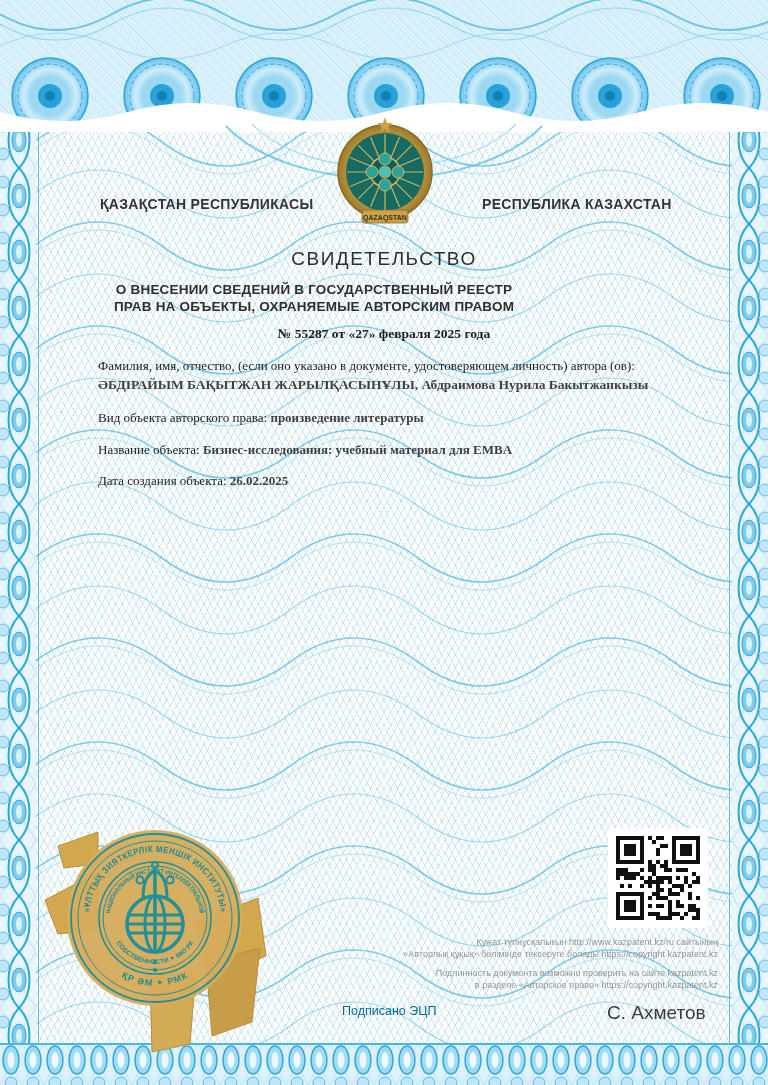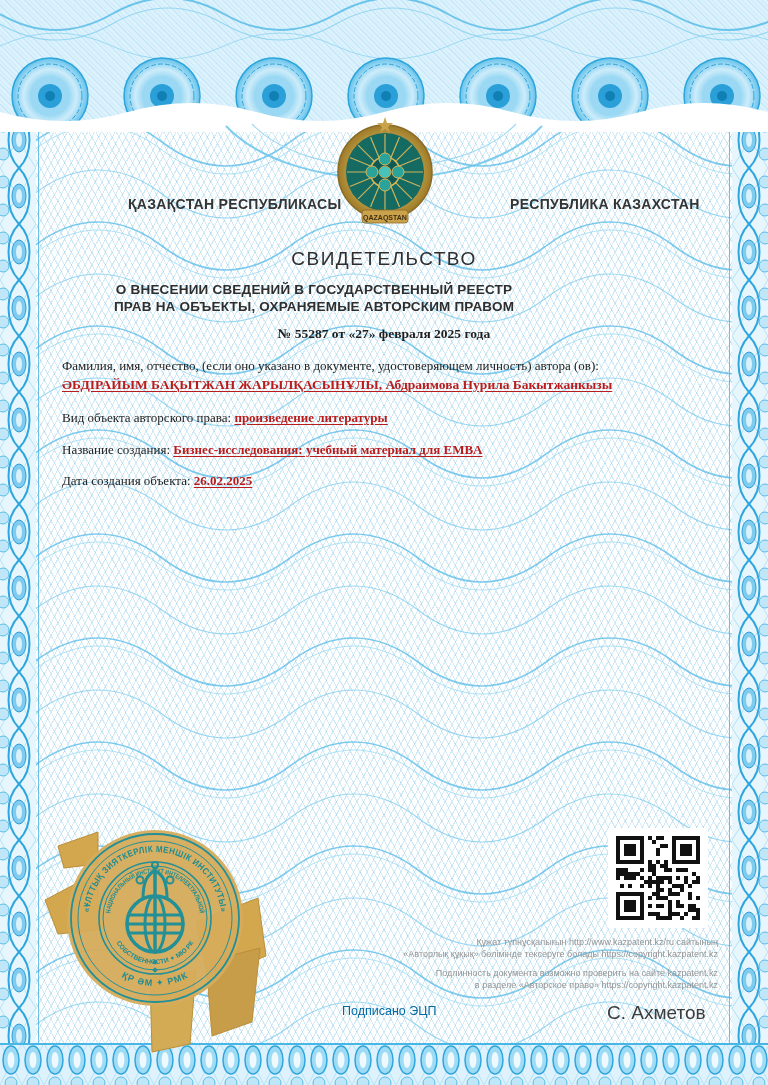--- a/index.html
+++ b/index.html
@@ -8,28 +8,28 @@
   .abs{position:absolute;}
   
   .mesh{
     left:34px;top:116px;width:700px;height:936px;
     background:
       repeating-linear-gradient(62deg, rgba(96,182,224,.28) 0 1px, transparent 1px 6px),
       repeating-linear-gradient(-62deg, rgba(96,182,224,.28) 0 1px, transparent 1px 6px);
   }
   .frame{left:38px;top:124px;width:690px;height:922px;border:1px solid rgba(62,172,224,.75);}
   
-  .hdr{font-weight:bold;font-size:14px;color:#343434;letter-spacing:.3px;white-space:nowrap;margin-left:28px;}
+  .hdr{font-weight:bold;font-size:14px;color:#343434;letter-spacing:.3px;white-space:nowrap;}
   
   .cert-title{left:0;top:248px;width:768px;text-align:center;font-weight:normal;font-size:19px;letter-spacing:1.5px;color:#2e2e2e;}
   .cert-sub{left:0;width:628px;text-align:center;font-weight:bold;font-size:13.5px;color:#2e2e2e;letter-spacing:.2px;}
   .cert-num{left:0;top:326px;width:768px;text-align:center;font-family:"Liberation Serif","DejaVu Serif",serif;font-weight:bold;font-size:13.5px;color:#1d1d1d;}
   
-  .field{font-family:"Liberation Serif","DejaVu Serif",serif;font-size:13px;color:#222;white-space:nowrap;}
-  .fval{font-weight:bold;text-decoration:underline;text-underline-offset:2px;color:#b91c1c;}
+  .field{font-family:"Liberation Serif","DejaVu Serif",serif;font-size:13px;color:#222;white-space:nowrap;margin-left:36px;}
+  .fval{font-weight:bold;text-underline-offset:2px;color:#404040;}
   
   .small-print{width:420px;text-align:right;font-size:9px;line-height:12px;color:#949494;}
   .sig{font-size:12.5px;color:#0369a1;}
   .qr-box{left:608px;top:828px;width:100px;height:100px;background:#fff;padding:0;}
   .qr-box svg{position:absolute;left:8px;top:8px;}
 </style>
 </head>
 <body>
 
 <div class="page">
@@ -206,21 +206,21 @@
 
   <div class="abs field" style="left:62px;top:358px;">Фамилия, имя, отчество, (если оно указано в документе, удостоверяющем личность) автора (ов):</div>
   <div class="abs field fval" style="left:62px;top:377px;font-size:13.5px;">ӘБДІРАЙЫМ БАҚЫТЖАН ЖАРЫЛҚАСЫНҰЛЫ, Абдраимова Нурила Бакытжанкызы</div>
 
   <div class="abs field" style="left:62px;top:410px;">
     <span>Вид объекта авторского права:</span>
     <span class="fval">произведение литературы</span>
   </div>
 
   <div class="abs field" style="left:62px;top:442px;">
-    <span>Название создания:</span>
+    <span>Название объекта:</span>
     <span class="fval">Бизнес-исследования:  учебный материал для EMBA</span>
   </div>
 
   <div class="abs field" style="left:62px;top:473px;text-align:right;">
     <span>Дата создания объекта:</span>
     <span class="fval">26.02.2025</span>
   </div>
 
   <svg class="abs" style="left:30px;top:810px;" width="260" height="250">
     <g fill="#d2a74e" stroke="#b98f3a" stroke-width="1">

